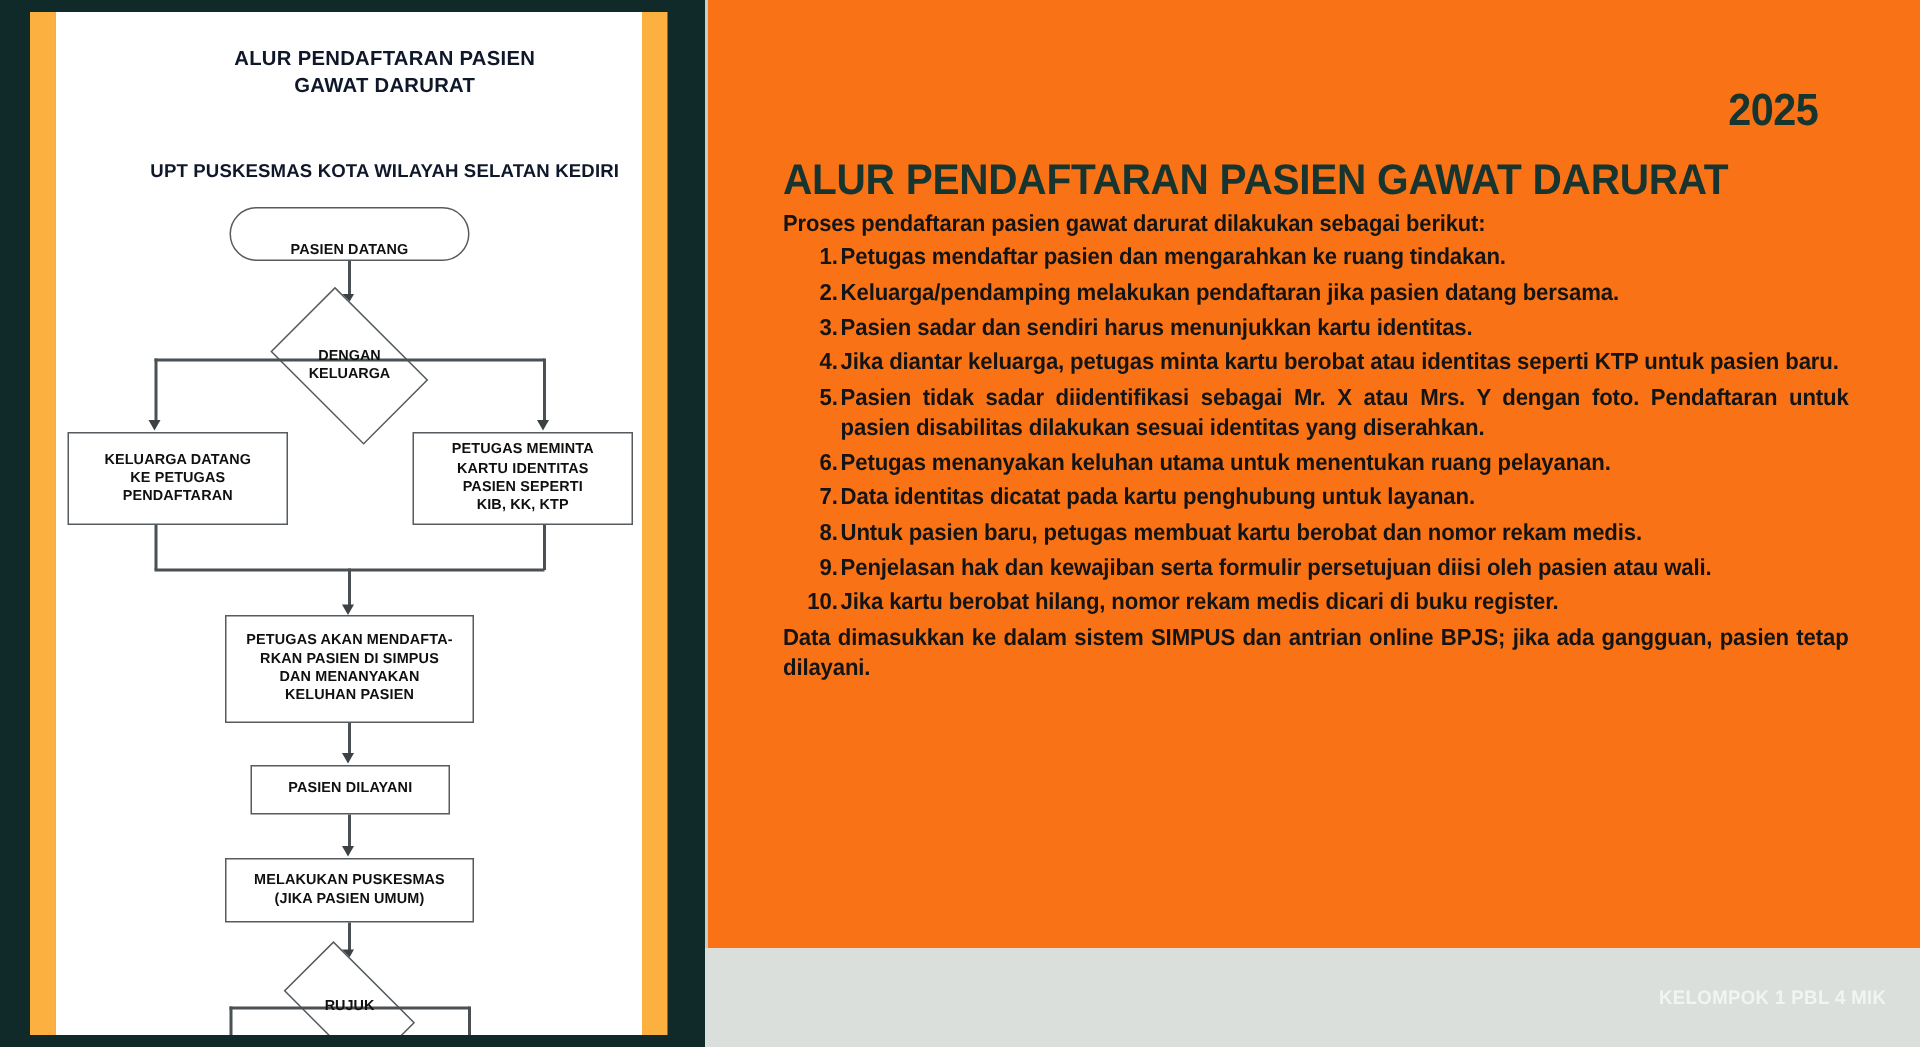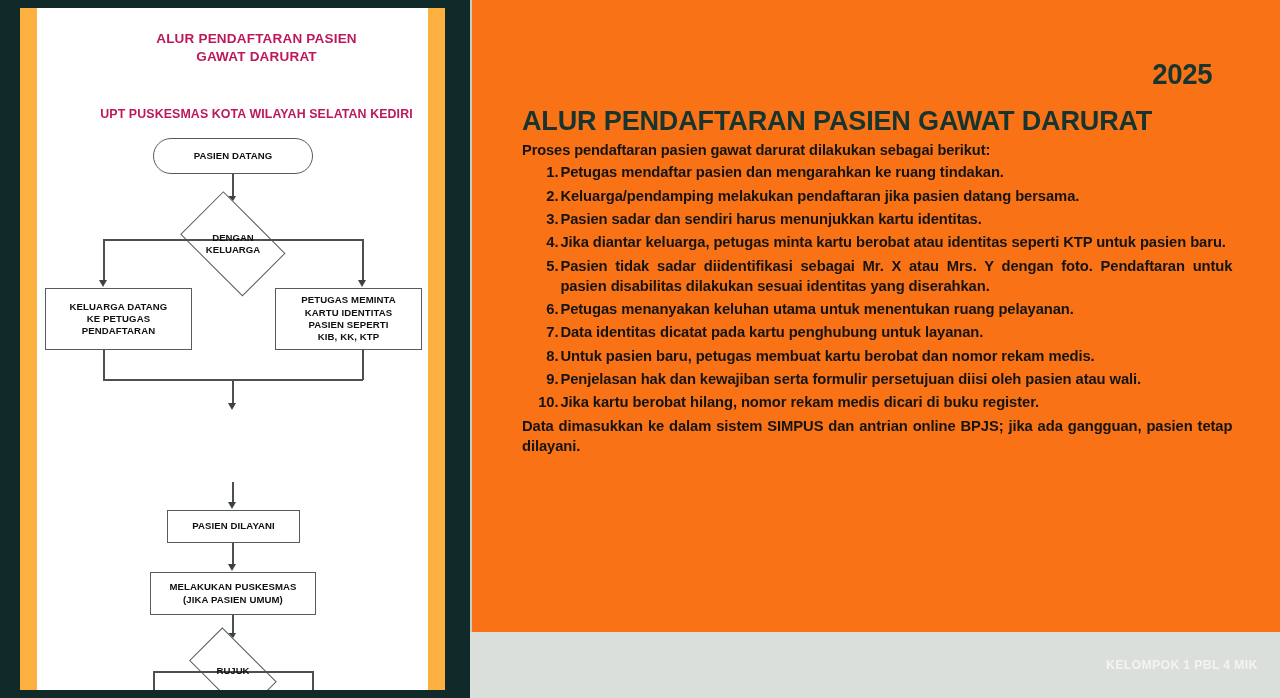--- a/index.html
+++ b/index.html
@@ -47,21 +47,21 @@
     top: 8px;
     width: 391px;
     height: 682px;
     background: #ffffff;
     box-sizing: border-box;
     overflow: hidden;
   }
 
   .chart-title {
     text-align: center;
-    color: #be185d;
+    color: #0f172a;
     font-weight: bold;
     padding-top: 22px;
     line-height: 1.32;
     padding-left: 48px;
   }
   .chart-title .t1,
   .chart-title .t2 { font-size: 13.5px; letter-spacing: 0.2px; }
   .chart-title .t3 { font-size: 12.4px; letter-spacing: 0.1px; margin-top: 40px; }
 
   
@@ -254,21 +254,21 @@
     <div class="chart-card">
 
       <div class="chart-title">
         <div class="t1">ALUR PENDAFTARAN PASIEN</div>
         <div class="t2">GAWAT DARURAT</div>
         <div class="t3">UPT PUSKESMAS KOTA WILAYAH SELATAN KEDIRI</div>
       </div>
 
       <div class="flow">
 
-        <div class="node terminal" style="left:116px; top:16px; width:160px; height:36px;">
+        <div class="node terminal" style="left:116px; top:16px; width:160px; height:36px;align-items:flex-end;">
           <span class="lbl">PASIEN DATANG</span>
         </div>
 
         <div class="ln v" style="left:195px; top:52px; height:24px;"></div>
         <div class="arrow" style="left:190.5px; top:74px;"></div>
 
         <div class="diamond-wrap" style="left:136px; top:81px; width:120px; height:82px;">
           <div class="diamond-shape"></div>
           <div class="lbl">DENGAN
 KELUARGA</div>
@@ -292,20 +292,26 @@
 PASIEN SEPERTI
 KIB, KK, KTP</span>
         </div>
 
         <div class="ln v" style="left:66px; top:228px; height:30px;"></div>
         <div class="ln v" style="left:325px; top:228px; height:30px;"></div>
         <div class="ln h" style="left:66px; top:257px; width:260px;"></div>
         <div class="ln v" style="left:195px; top:257px; height:26px;"></div>
         <div class="arrow" style="left:190.5px; top:281px;"></div>
 
+        <div class="node" style="left:113px; top:288px; width:166px; height:72px;">
+          <span class="lbl">PETUGAS AKAN MENDAFTA-
+RKAN PASIEN DI SIMPUS
+DAN MENANYAKAN
+KELUHAN PASIEN</span>
+        </div>
 
         <div class="ln v" style="left:195px; top:360px; height:22px;"></div>
         <div class="arrow" style="left:190.5px; top:380px;"></div>
 
         <div class="node" style="left:130px; top:388px; width:133px; height:33px;">
           <span class="lbl">PASIEN DILAYANI</span>
         </div>
 
         <div class="ln v" style="left:195px; top:421px; height:23px;"></div>
         <div class="arrow" style="left:190.5px; top:442px;"></div>

